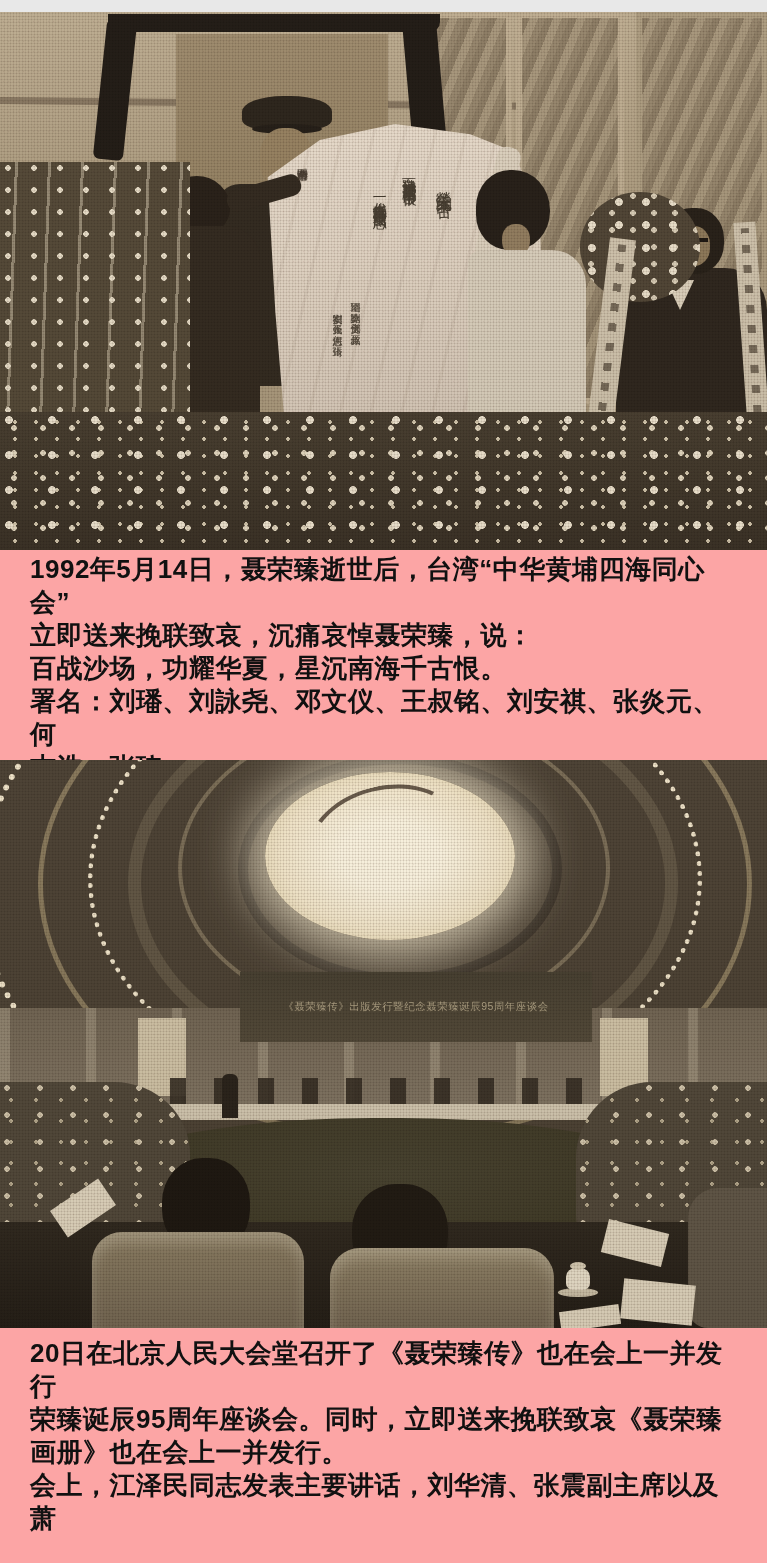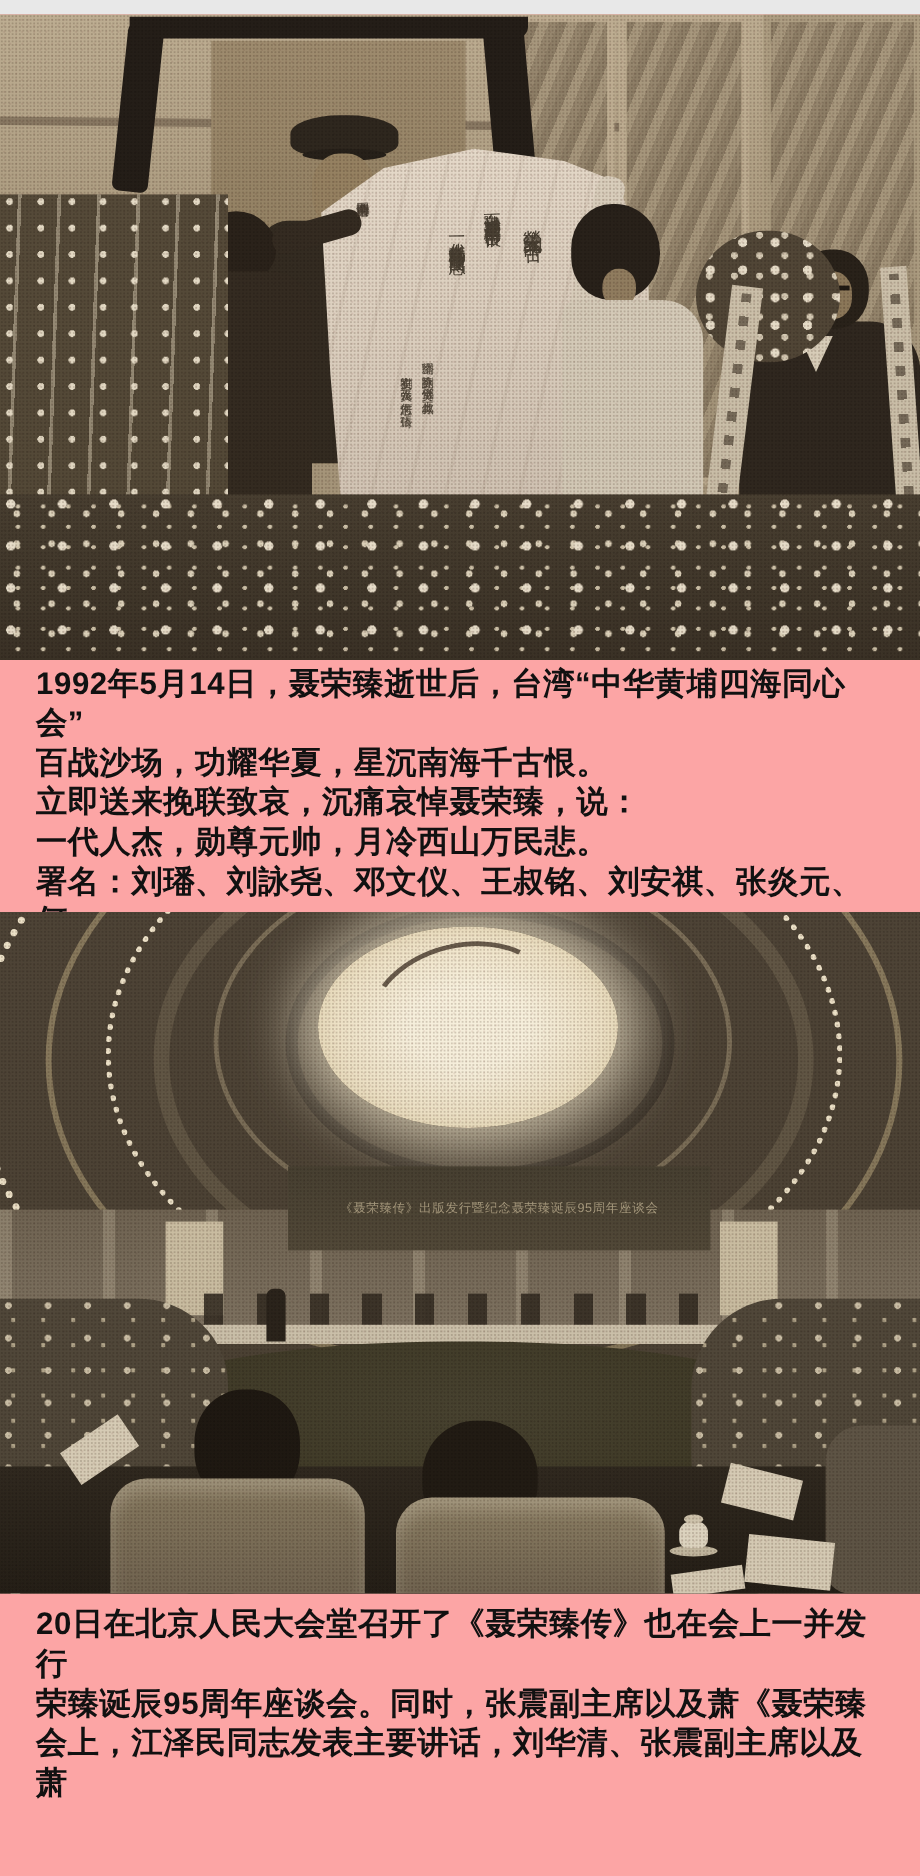--- a/index.html
+++ b/index.html
@@ -207,23 +207,22 @@
     <div class="layer p1-glassesR"></div>
     <div class="layer p1-collarR"></div>
 
     <div class="layer p1-flowerbank"></div>
     <div class="tint"></div>
     <div class="halftone"></div>
   </figure>
 
   <div class="caption caption1">
     <p>1992年5月14日，聂荣臻逝世后，台湾“中华黄埔四海同心会”</p>
+    <p>立即送来挽联致哀，沉痛哀悼聂荣臻，说：</p>
     <p>百战沙场，功耀华夏，星沉南海千古恨。</p>
-    <p>立即送来挽联致哀，沉痛哀悼聂荣臻，说：</p>
-    <p>一代人杰，勋尊元帅，月冷西山万民悲。</p>
     <p>署名：刘璠、刘詠尧、邓文仪、王叔铭、刘安祺、张炎元、何</p>
     <p>志浩、张琦。</p>
   </div>
 
   <figure class="photo photo2">
     <div class="ring k10 r-dot"></div>
     <div class="ring k9"></div>
     <div class="ring k8 r-dot"></div>
     <div class="ring k7"></div>
     <div class="ring k6 r-dot"></div>
@@ -264,18 +263,19 @@
     <div class="layer p2-saucer"></div>
     <div class="layer p2-cup"></div>
     <div class="layer p2-cuplid"></div>
 
     <div class="tint"></div>
     <div class="halftone"></div>
   </figure>
 
   <div class="caption caption2">
     <p>20日在北京人民大会堂召开了《聂荣臻传》也在会上一并发行</p>
-    <p>荣臻诞辰95周年座谈会。同时，张震副主席以及萧《聂荣臻</p>
+    <p>荣臻诞辰95周年座谈会。同时，立即送来挽联致哀《聂荣臻</p>
+    <p>画册》也在会上一并发行。</p>
     <p>会上，江泽民同志发表主要讲话，刘华清、张震副主席以及萧</p>
 
   </div>
 
 </div>
 
 </body></html>

